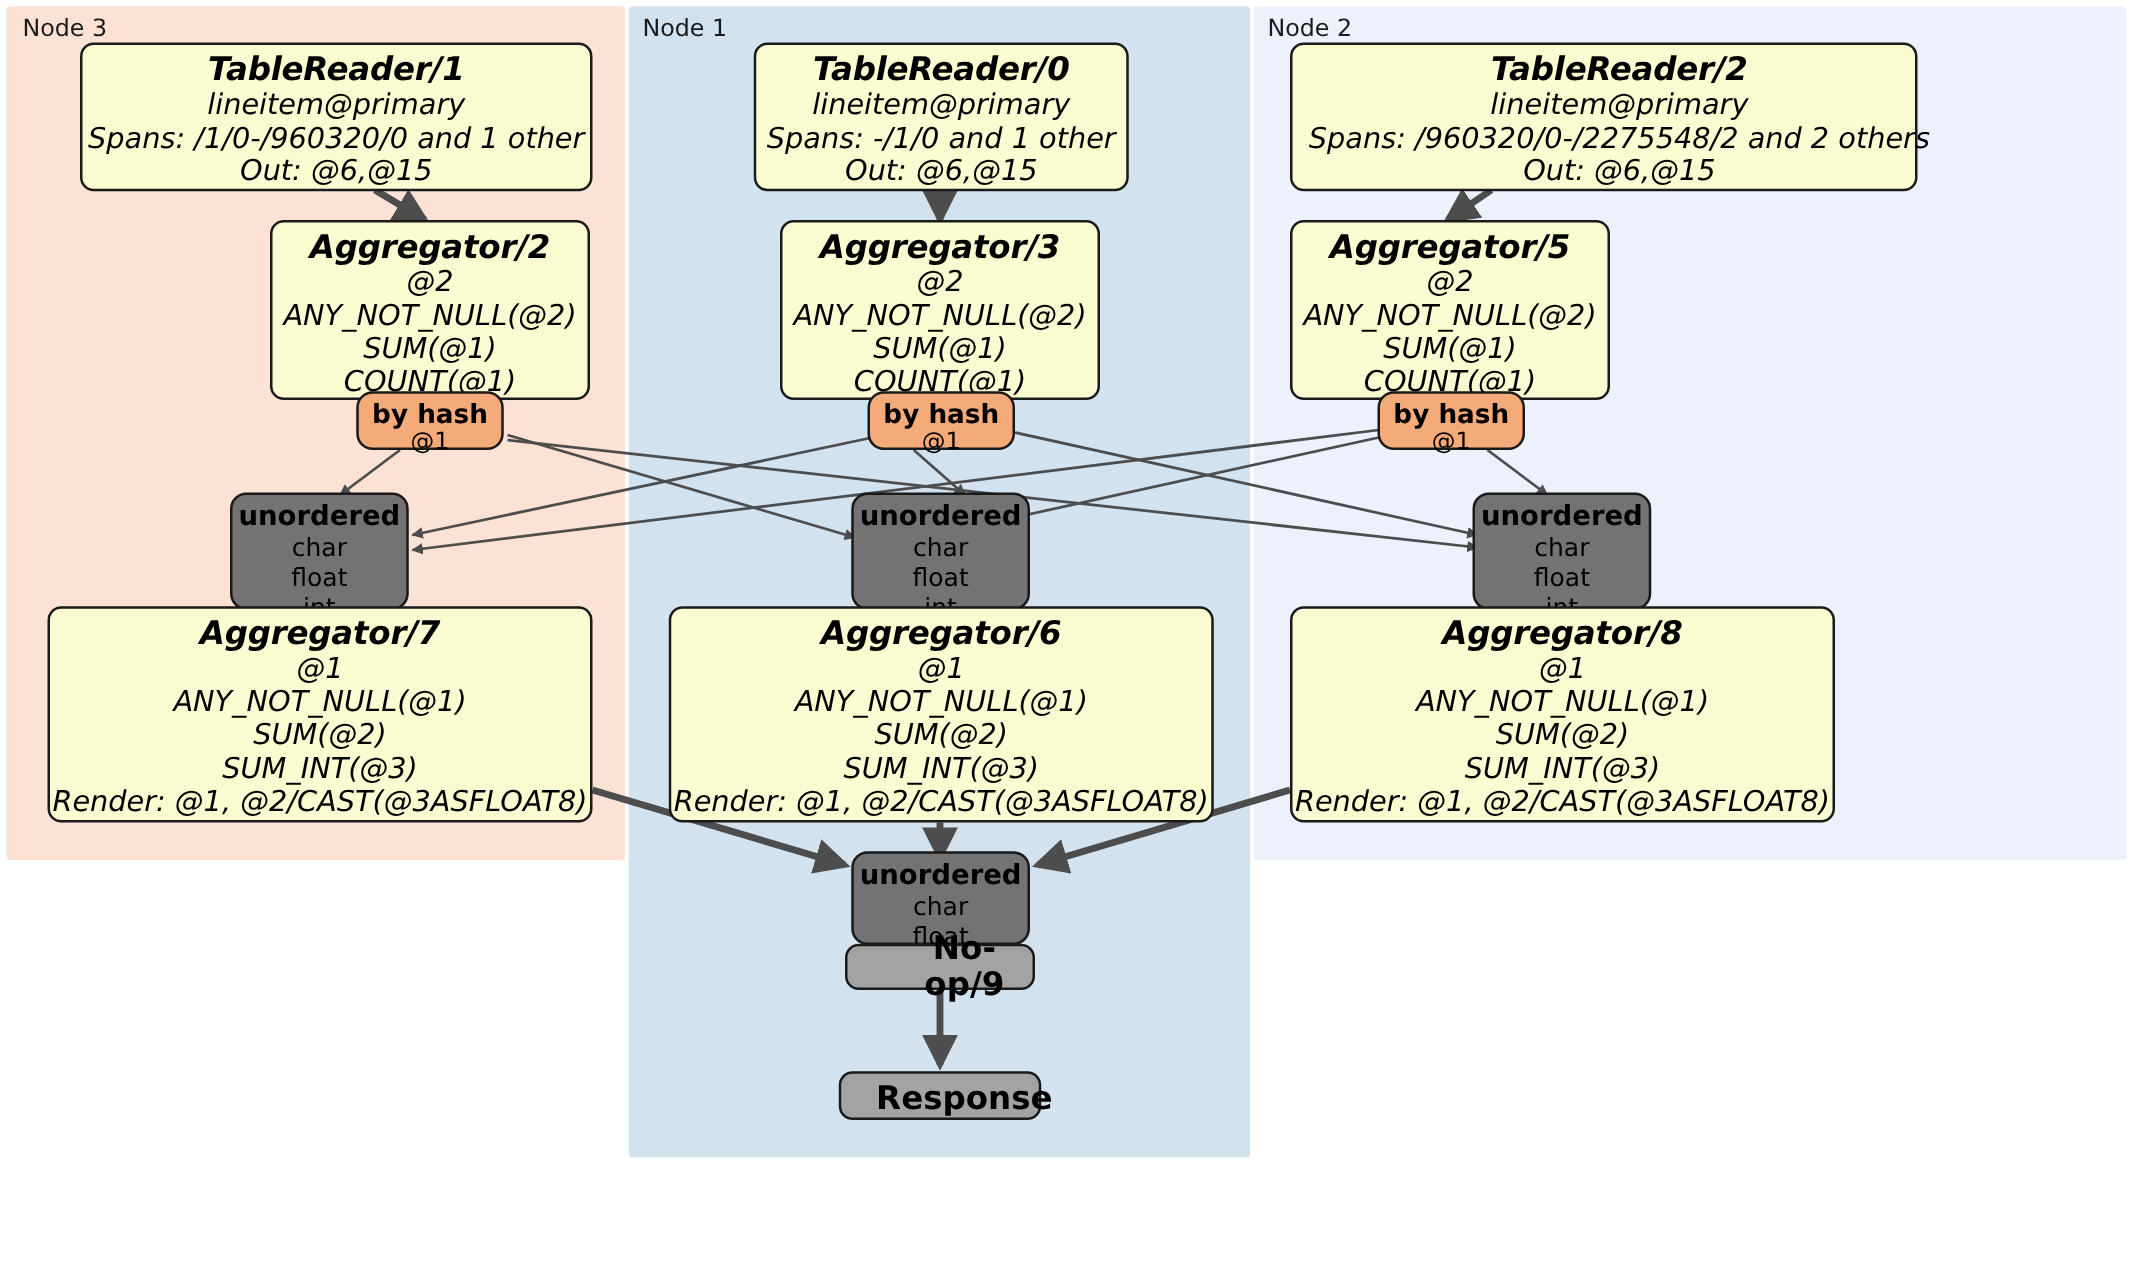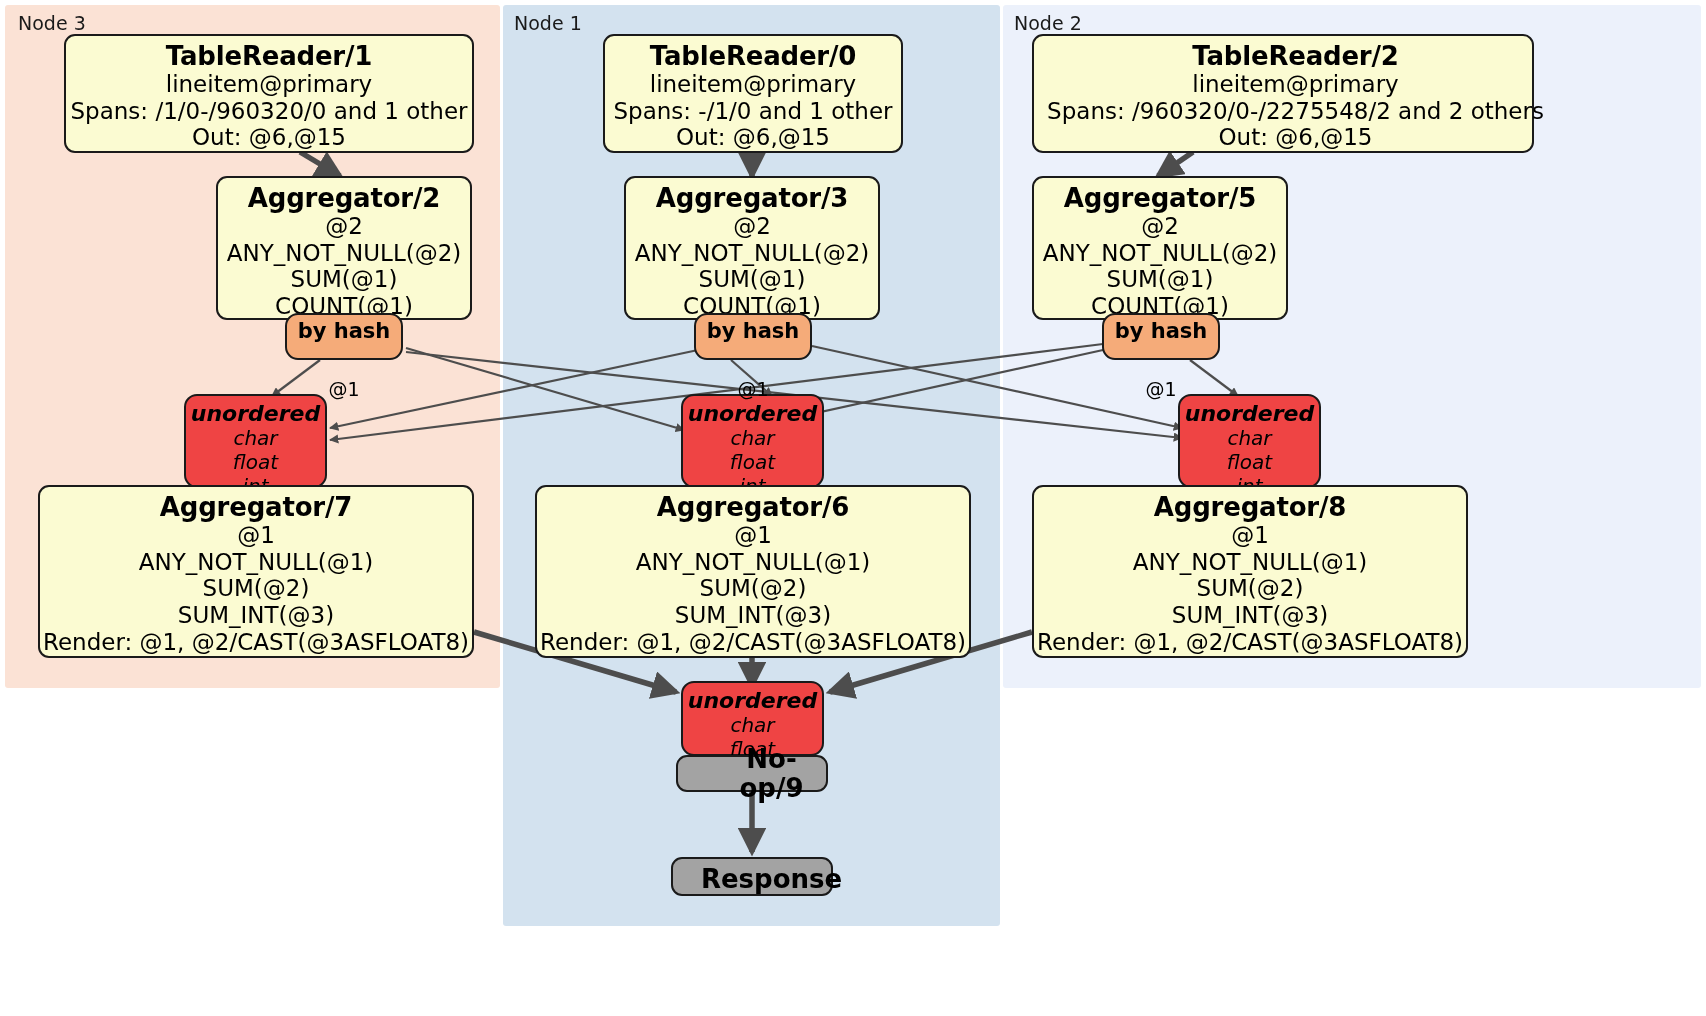--- a/index.html
+++ b/index.html
@@ -13,29 +13,29 @@
 
   
   svg.edges{position:absolute;left:0;top:0;width:1706px;height:1016px;overflow:visible;}
   .thin{stroke:#4d4d4d;stroke-width:2.2;fill:none;}
   .thick{stroke:#4d4d4d;stroke-width:5.5;fill:none;}
 
   
   .box{position:absolute;box-sizing:border-box;border:2.2px solid #1a1a1a;
        border-radius:11px;display:flex;flex-direction:column;
        align-items:center;justify-content:flex-start;text-align:center;}
-  .proc{background:#fbfbd2;padding-top:6px;}
+  .proc{background:#fbfbd2;padding-top:6px;font-style:italic;}
   .proc .ttl{font-weight:bold;font-size:26px;color:#000;line-height:1.12;letter-spacing:-.2px;}
   .proc .ln{font-size:23px;color:#000;line-height:1.16;white-space:nowrap;}
 
-  .router{background:#ef4444;border-radius:13px;font-style:italic;}
+  .router{background:#737373;border-radius:13px;}
   .router .ttl{font-weight:bold;font-size:22px;color:#000;line-height:1.2;padding-top:5px;}
   .router .ln{font-size:20px;color:#000;line-height:1.18;text-align:center;}
 
-  .hash{background:#f5ab79;border-radius:13px;z-index:6;gap:36px;}
+  .hash{background:#f5ab79;border-radius:13px;z-index:6;}
   .hash .ttl{font-weight:bold;font-size:21px;color:#000;line-height:1.15;padding-top:4px;}
   .hash .ln{font-size:19px;color:#000;line-height:1.15;}
 
   .small-proc{background:#a3a3a3;padding-left:39px;}
   .small-proc .ttl{font-weight:bold;font-size:26px;color:#000;line-height:1.1;}
 
   .z-top{z-index:8;}
   .z-box{z-index:4;}
   .z-edge{z-index:2;}
 </style>

